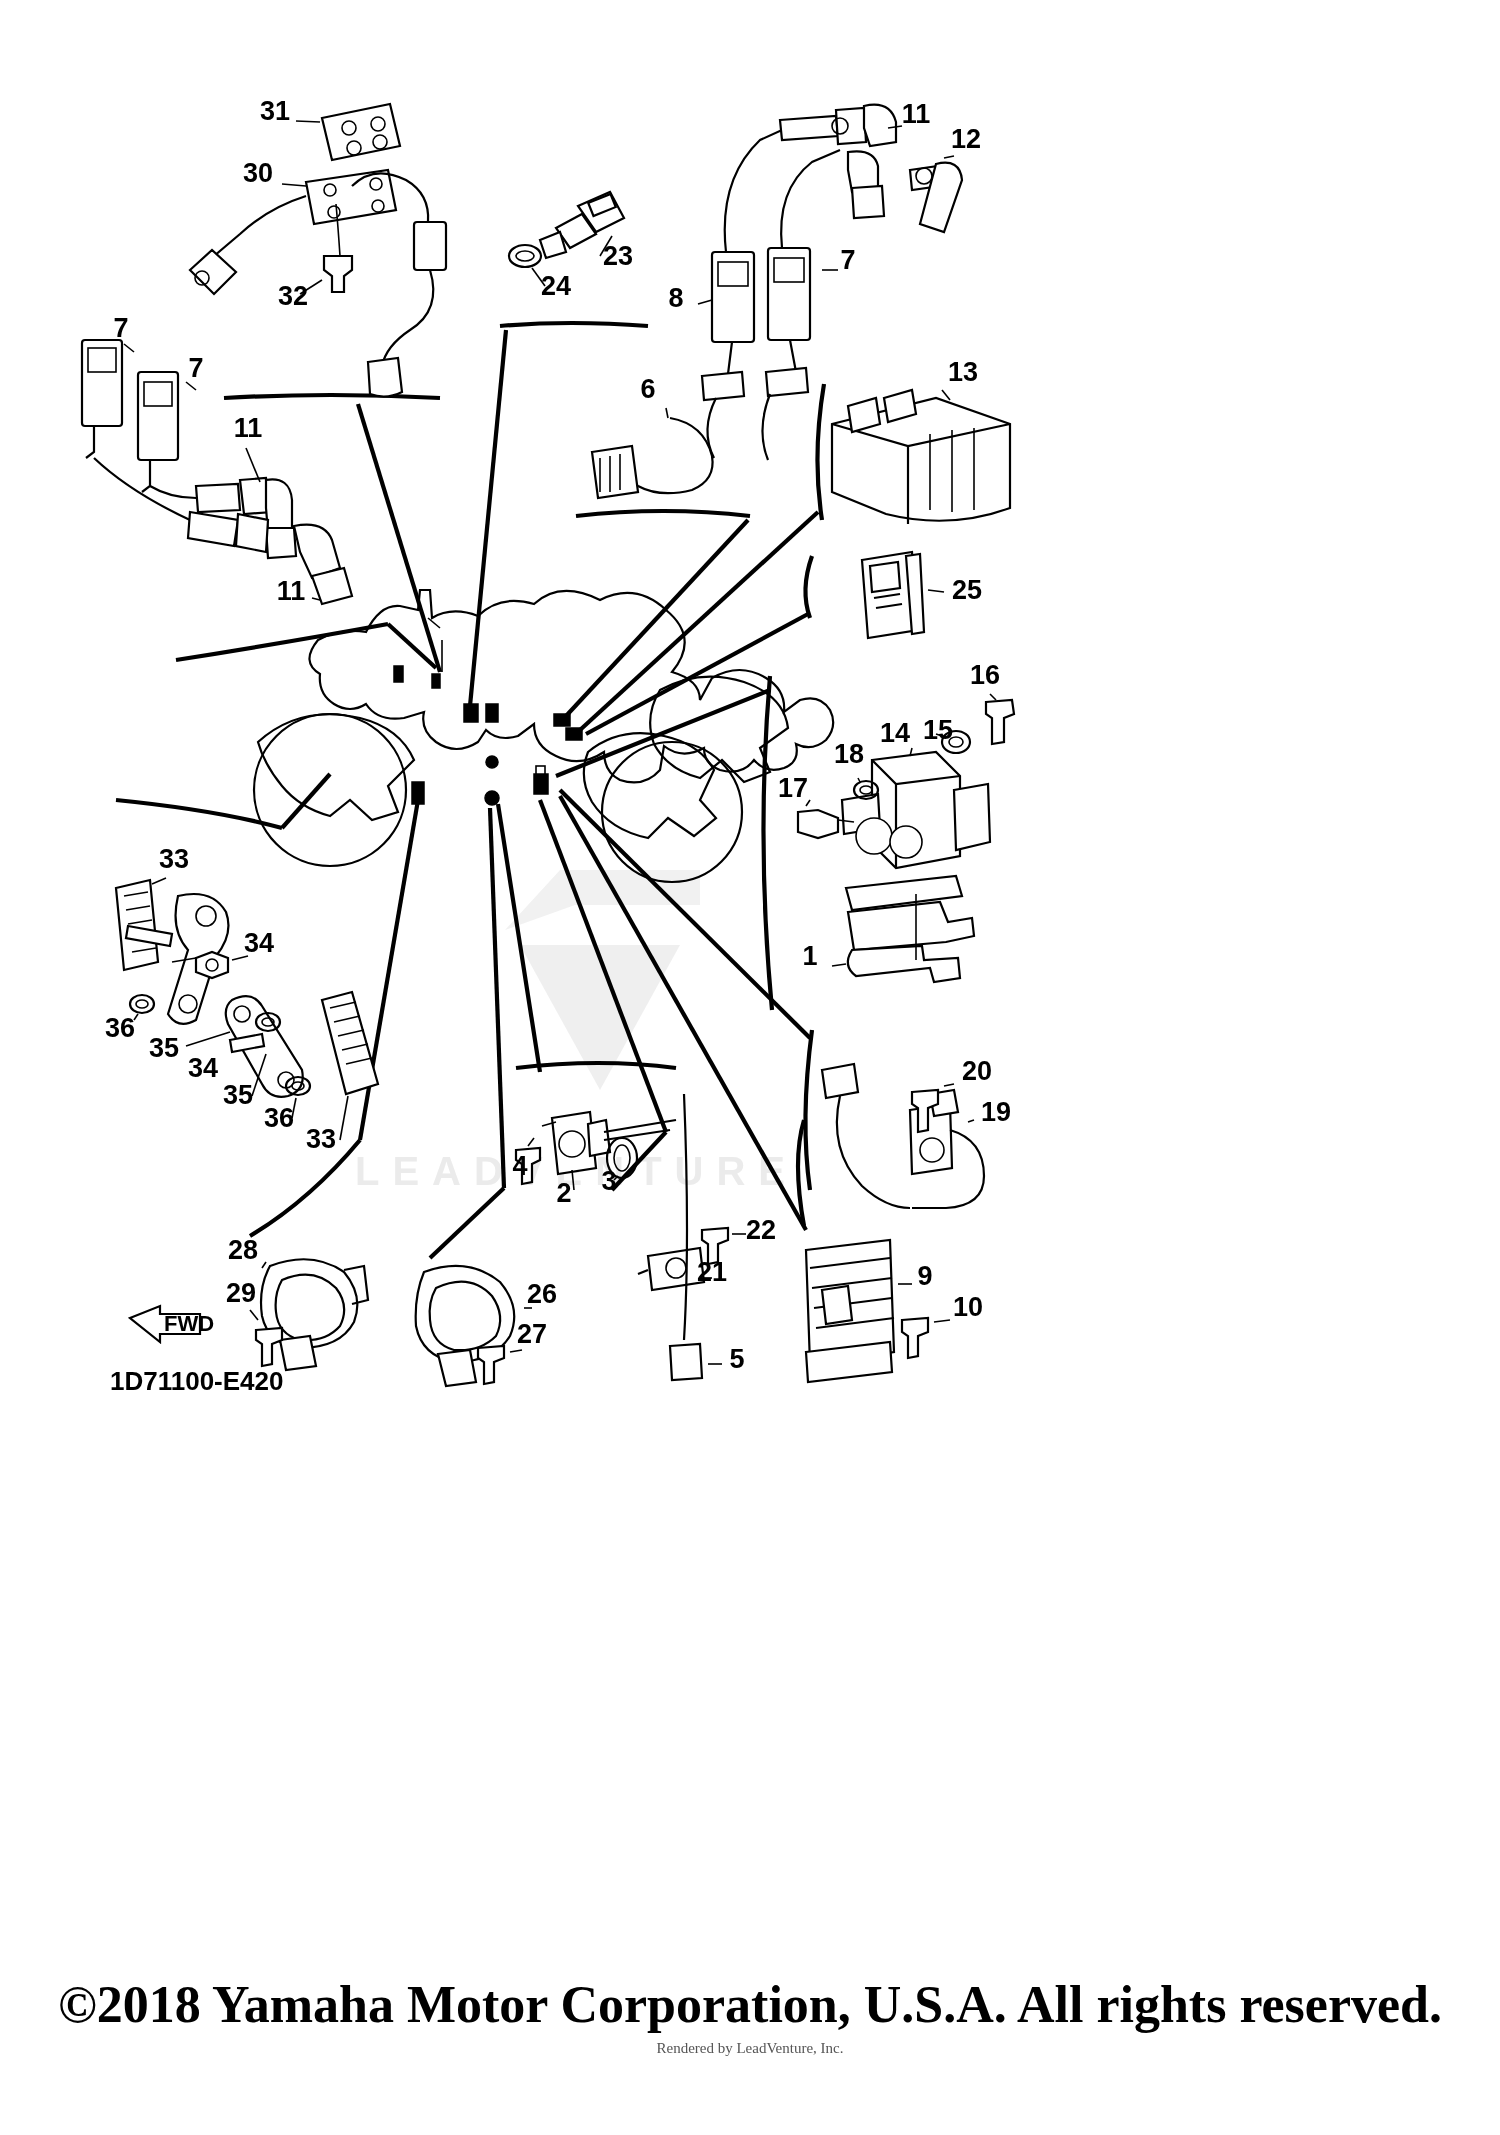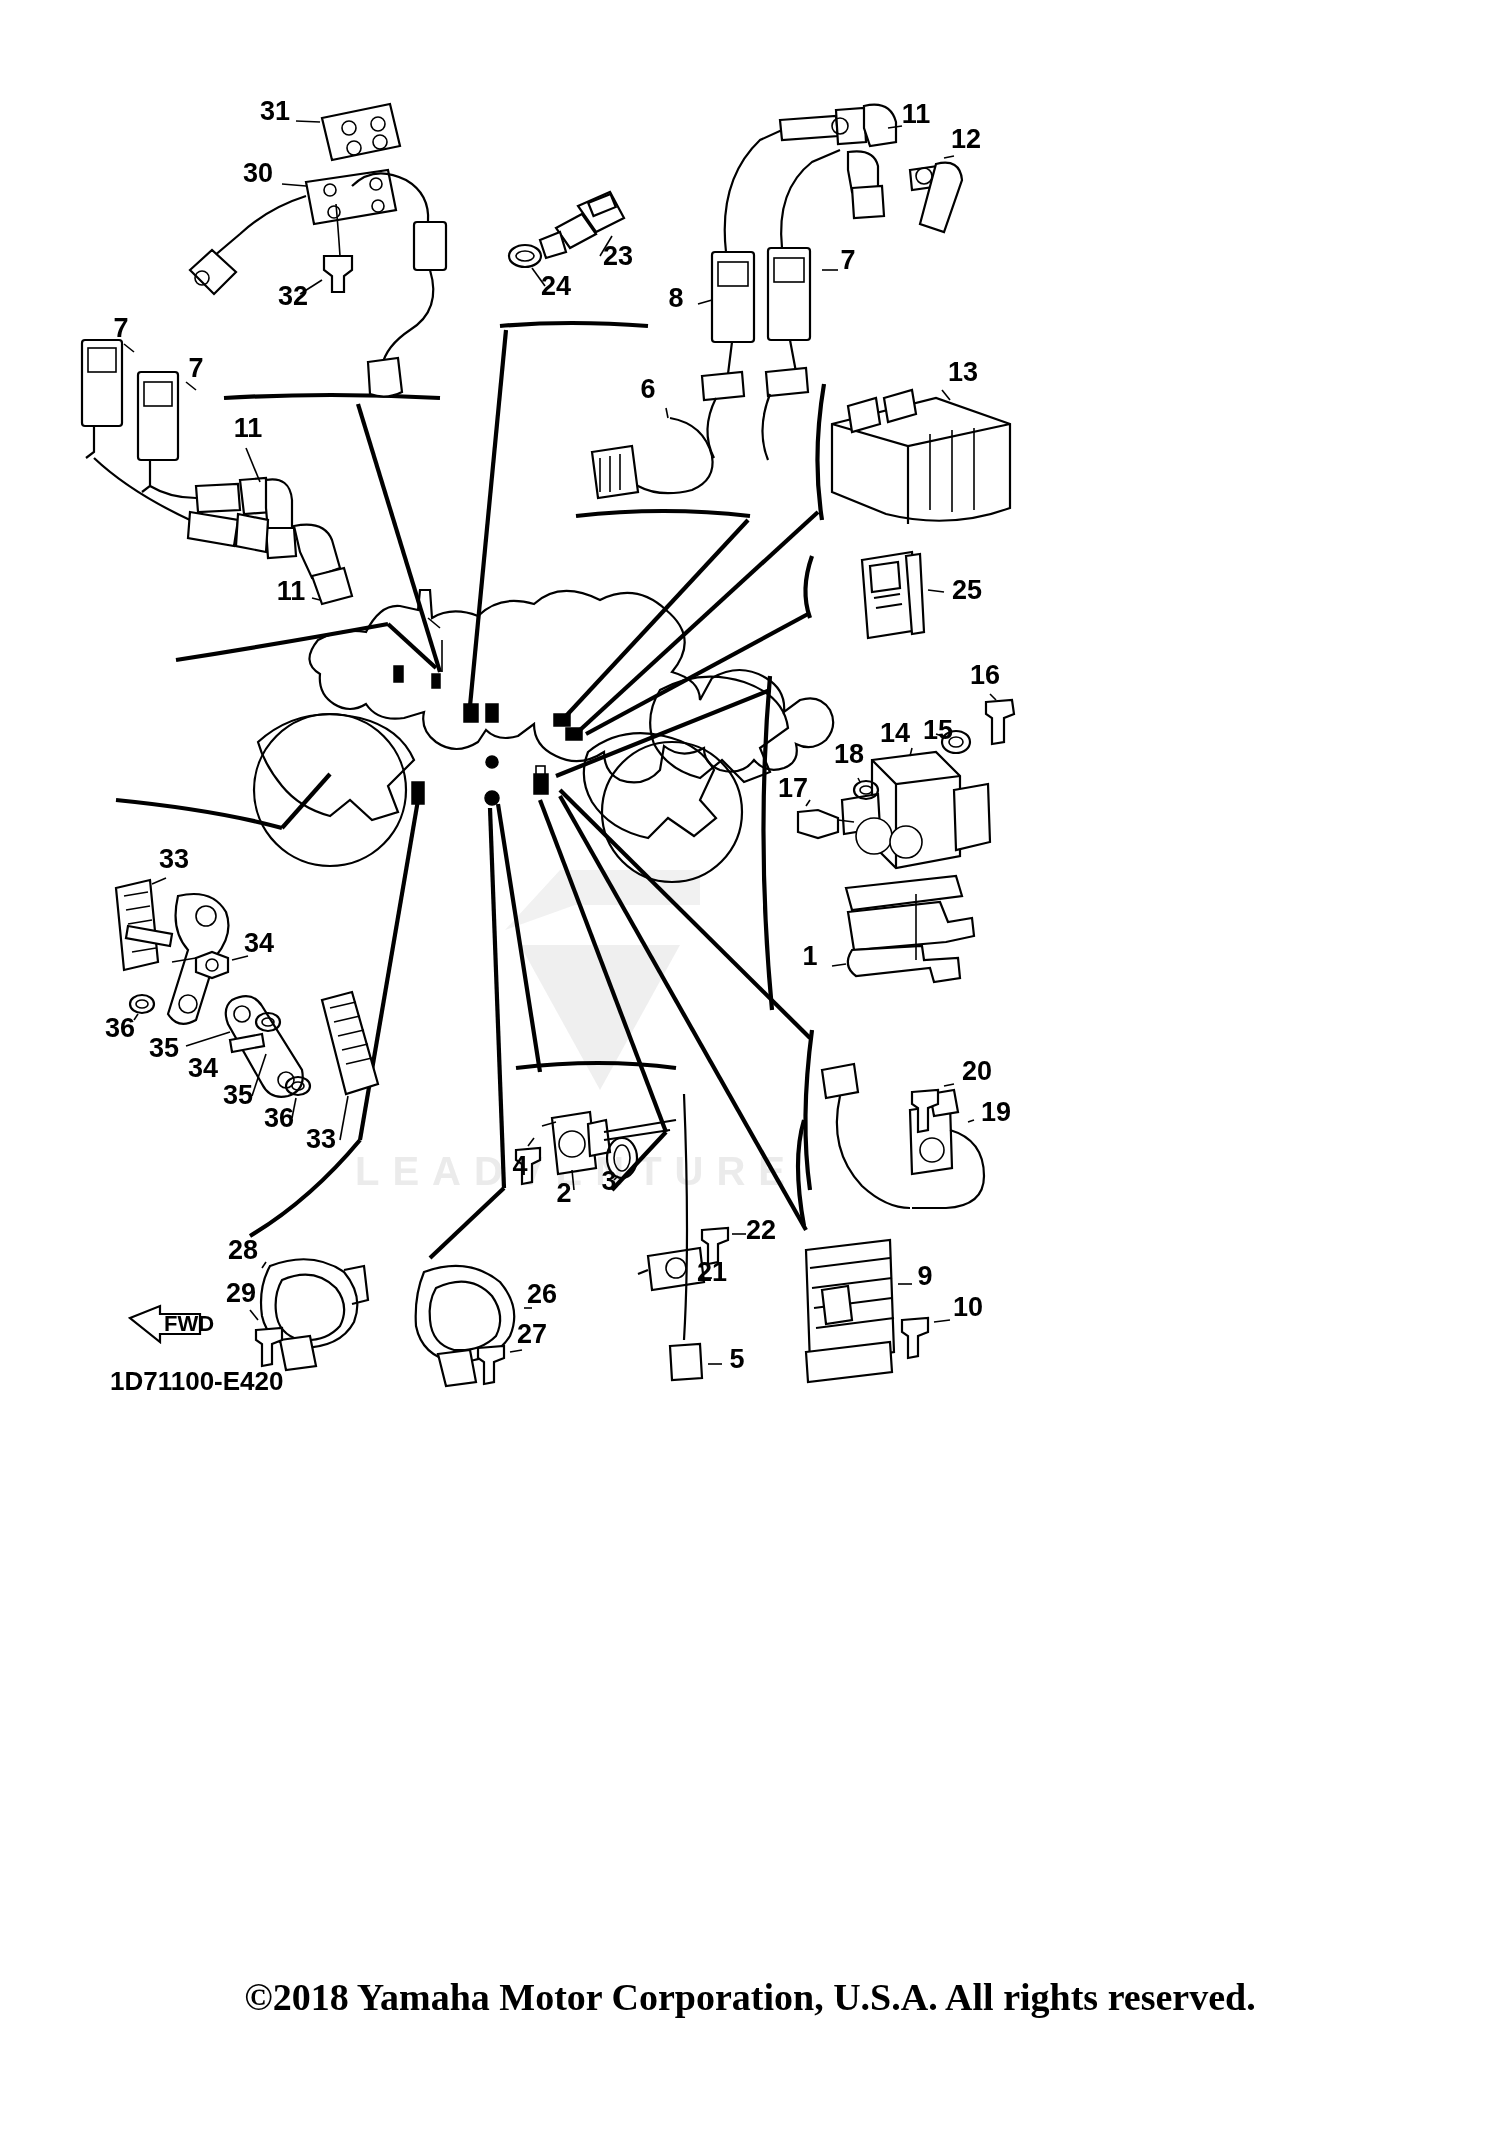--- a/index.html
+++ b/index.html
@@ -52,21 +52,21 @@
   }
   #footer {
     position: absolute;
     left: 0;
     top: 1975px;
     width: 1500px;
     text-align: center;
   }
   #copyright {
     font-family: "Liberation Serif", serif;
-    font-size: 38px;
+    font-size: 52px;
     font-weight: bold;
     color: #000;
     white-space: nowrap;
   }
   #rendered {
     font-family: "Liberation Serif", serif;
     font-size: 15px;
     color: #555;
     margin-top: 6px;
   }
@@ -519,13 +519,14 @@
     <text class="lbl" x="542" y="1303" text-anchor="middle">26</text>
     <text class="lbl" x="532" y="1343" text-anchor="middle">27</text>
     <text class="lbl" x="737" y="1368" text-anchor="middle">5</text>
   </g>
 
 </svg>
 </div>
 
 <div id="footer">
   <div id="copyright">©2018 Yamaha Motor Corporation, U.S.A. All rights reserved.</div>
+  <div id="rendered">Rendered by LeadVenture, Inc.</div>
 </div>
 
 </body></html>

